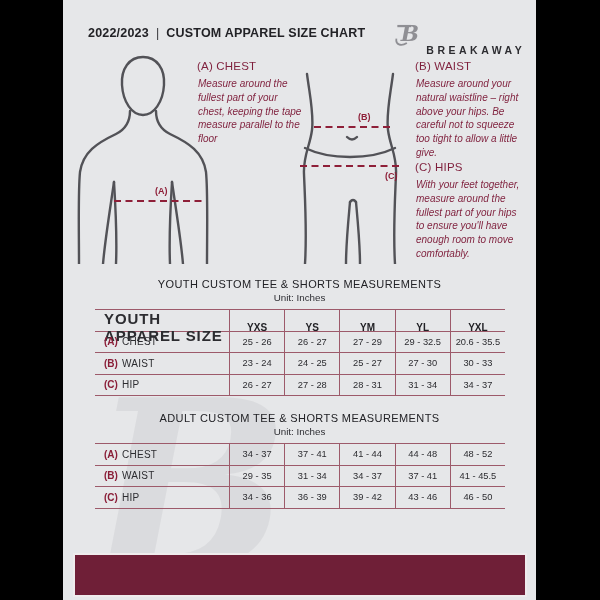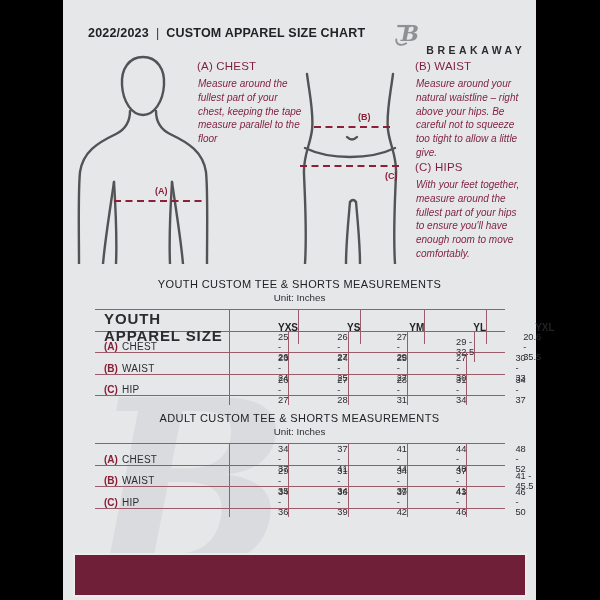--- a/index.html
+++ b/index.html
@@ -40,21 +40,21 @@
     font-size:11px;letter-spacing:.4px;color:#222226;z-index:2;}
   .tbl-unit{position:absolute;left:0;right:0;text-align:center;
     font-size:9.8px;color:#2e2e33;z-index:2;}
   .tbl{position:absolute;left:32px;width:410px;border-top:1.5px solid var(--tborder);z-index:2;}
   .trow{display:grid;grid-template-columns:134px repeat(5,1fr);height:20.5px;
     align-items:center;border-bottom:1.5px solid var(--tborder);}
   .cell{height:100%;display:flex;align-items:center;justify-content:center;}
   .label-cell{justify-content:flex-start;padding-left:9px;}
   .head-label{font-size:15px;letter-spacing:.9px;color:#2c2c30;font-weight:bold;}
   .size-head{font-weight:bold;font-size:10px;color:#222226;}
-  .vcell{border-left:1.5px solid var(--tborder);padding-left:48px;}
+  .vcell{border-left:1.5px solid var(--tborder);}
   .val{font-size:9.3px;color:#2c2c30;}
   .key{color:#8a1e38;font-weight:bold;font-size:10px;margin-right:4px;}
   .lbl{font-size:10px;color:#2c2c30;letter-spacing:.3px;}
 
   
   .watermark{position:absolute;left:28px;top:368px;font-family:"DejaVu Serif",serif;
     font-weight:bold;font-size:235px;line-height:1;color:rgba(125,125,138,.11);z-index:0;
     font-style:italic;}
   .footer-bar{position:absolute;left:10px;right:9px;top:553px;height:40px;
     background:var(--footer);border:2px solid #efebec;z-index:2;}

